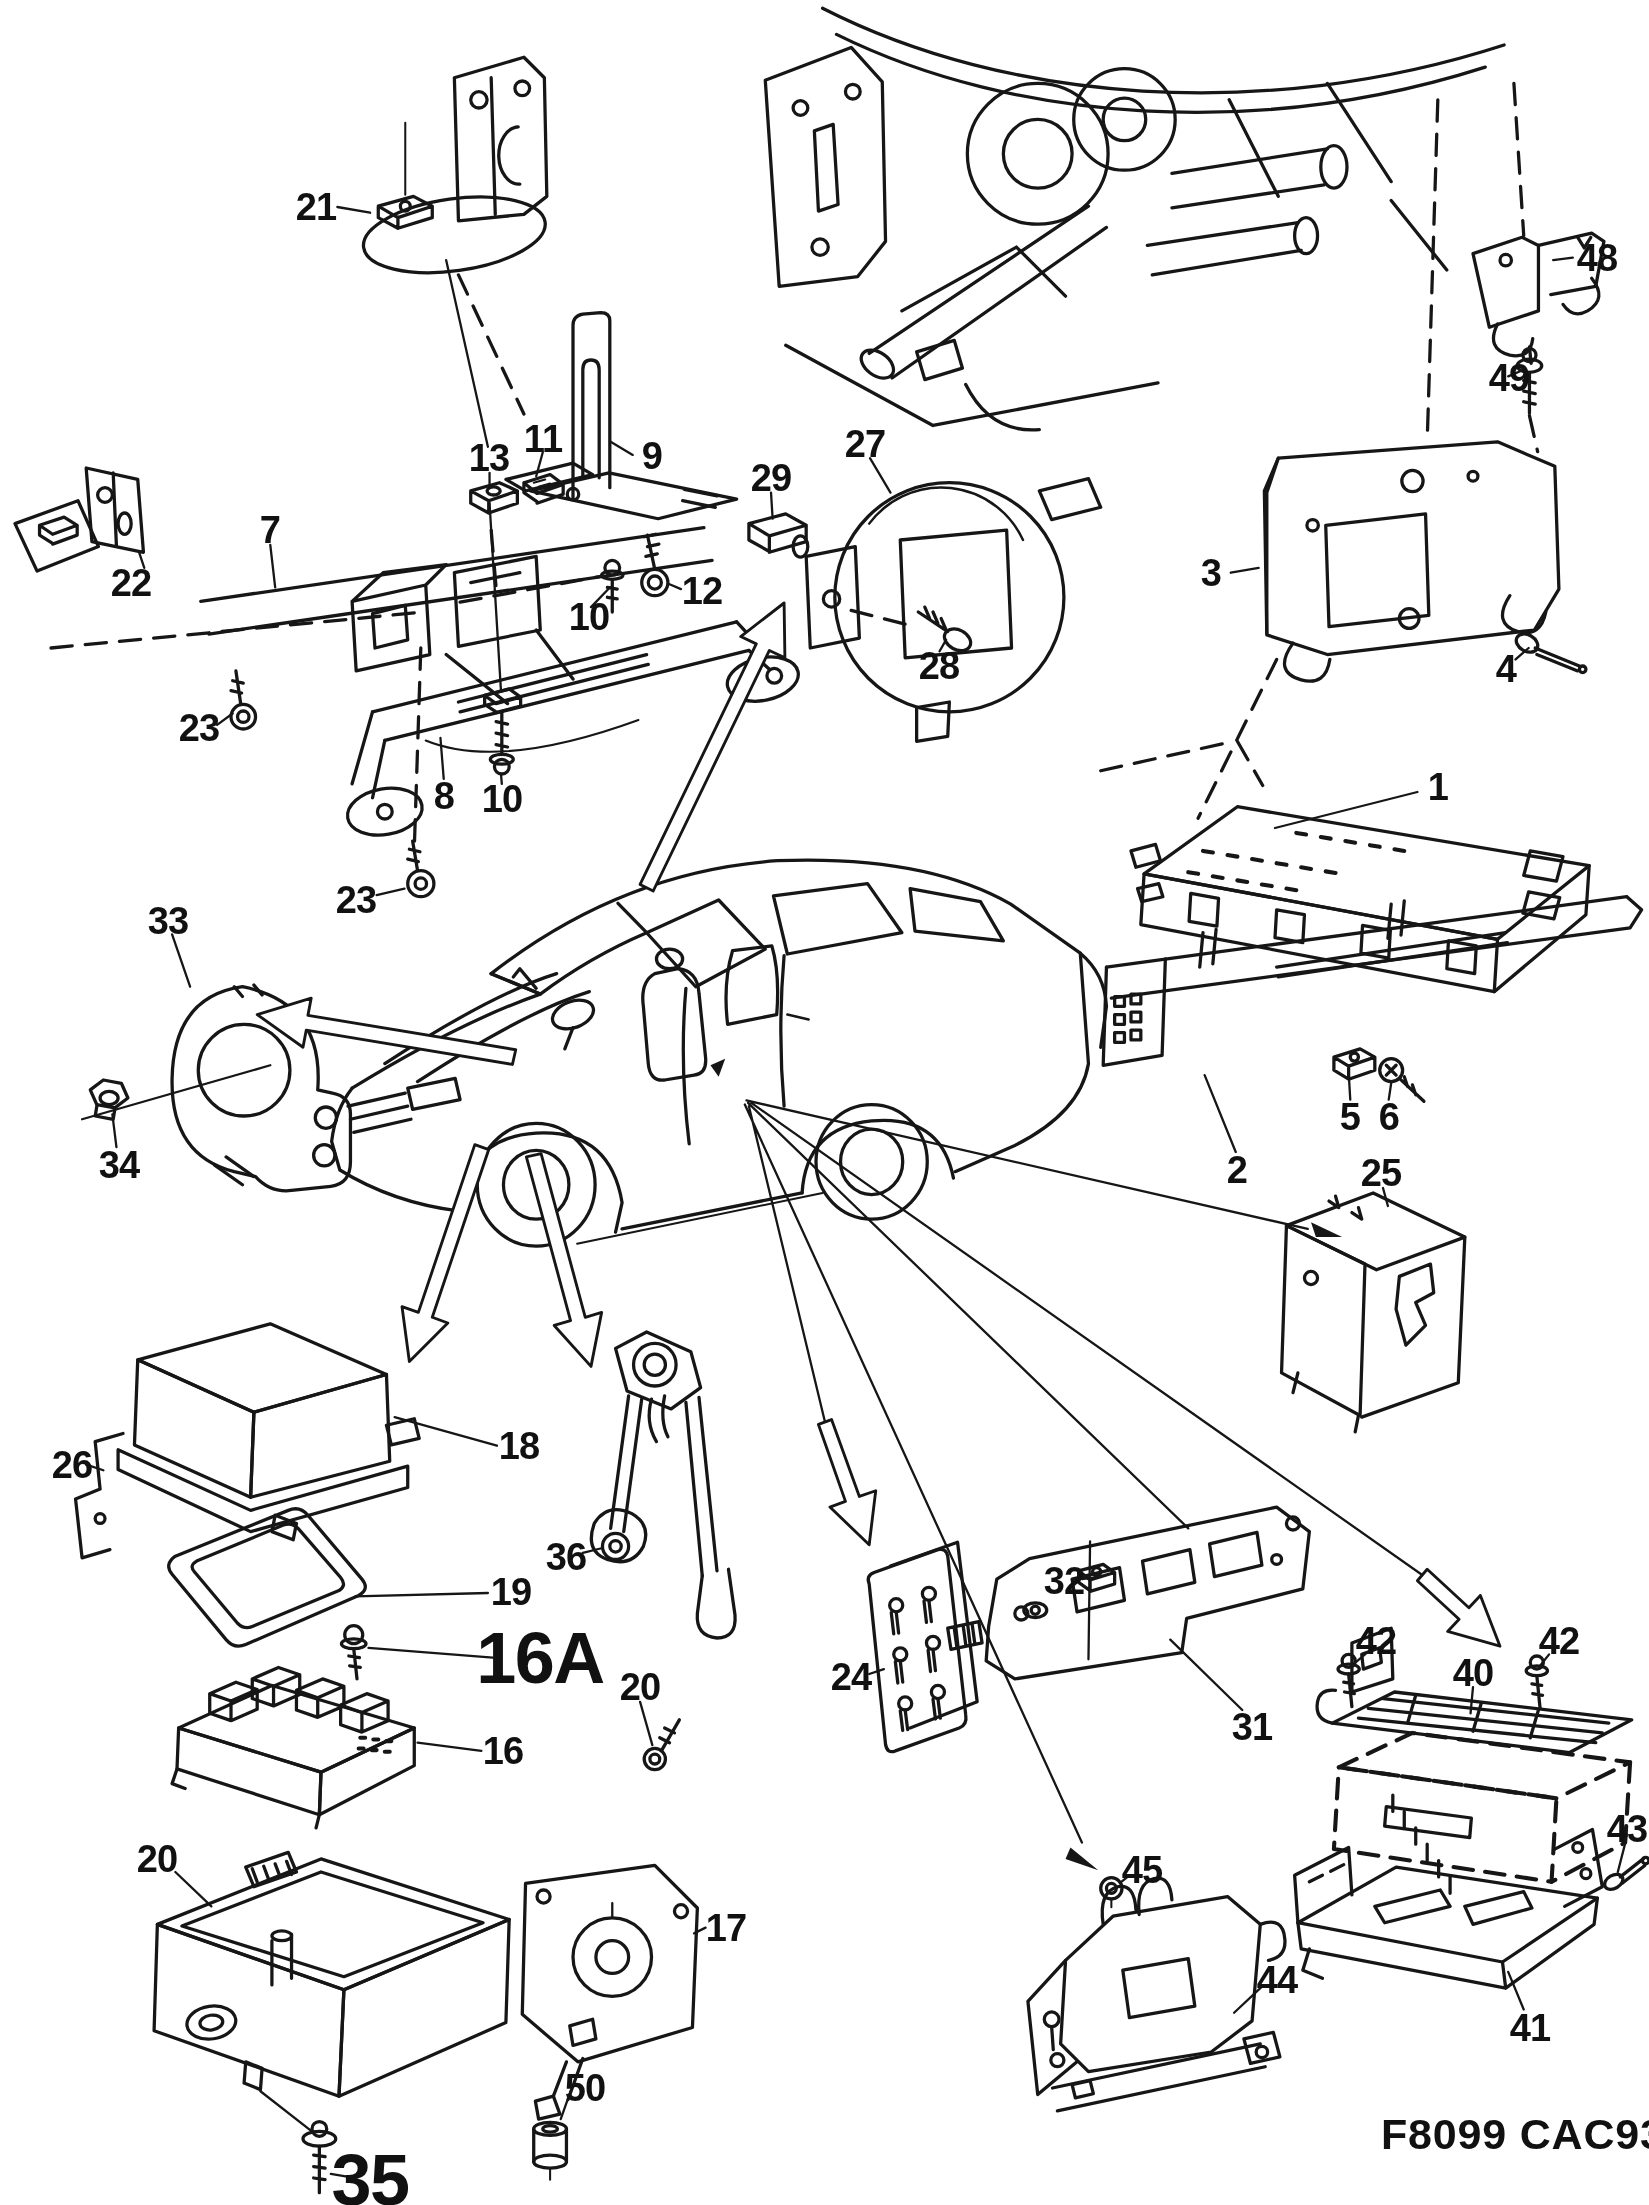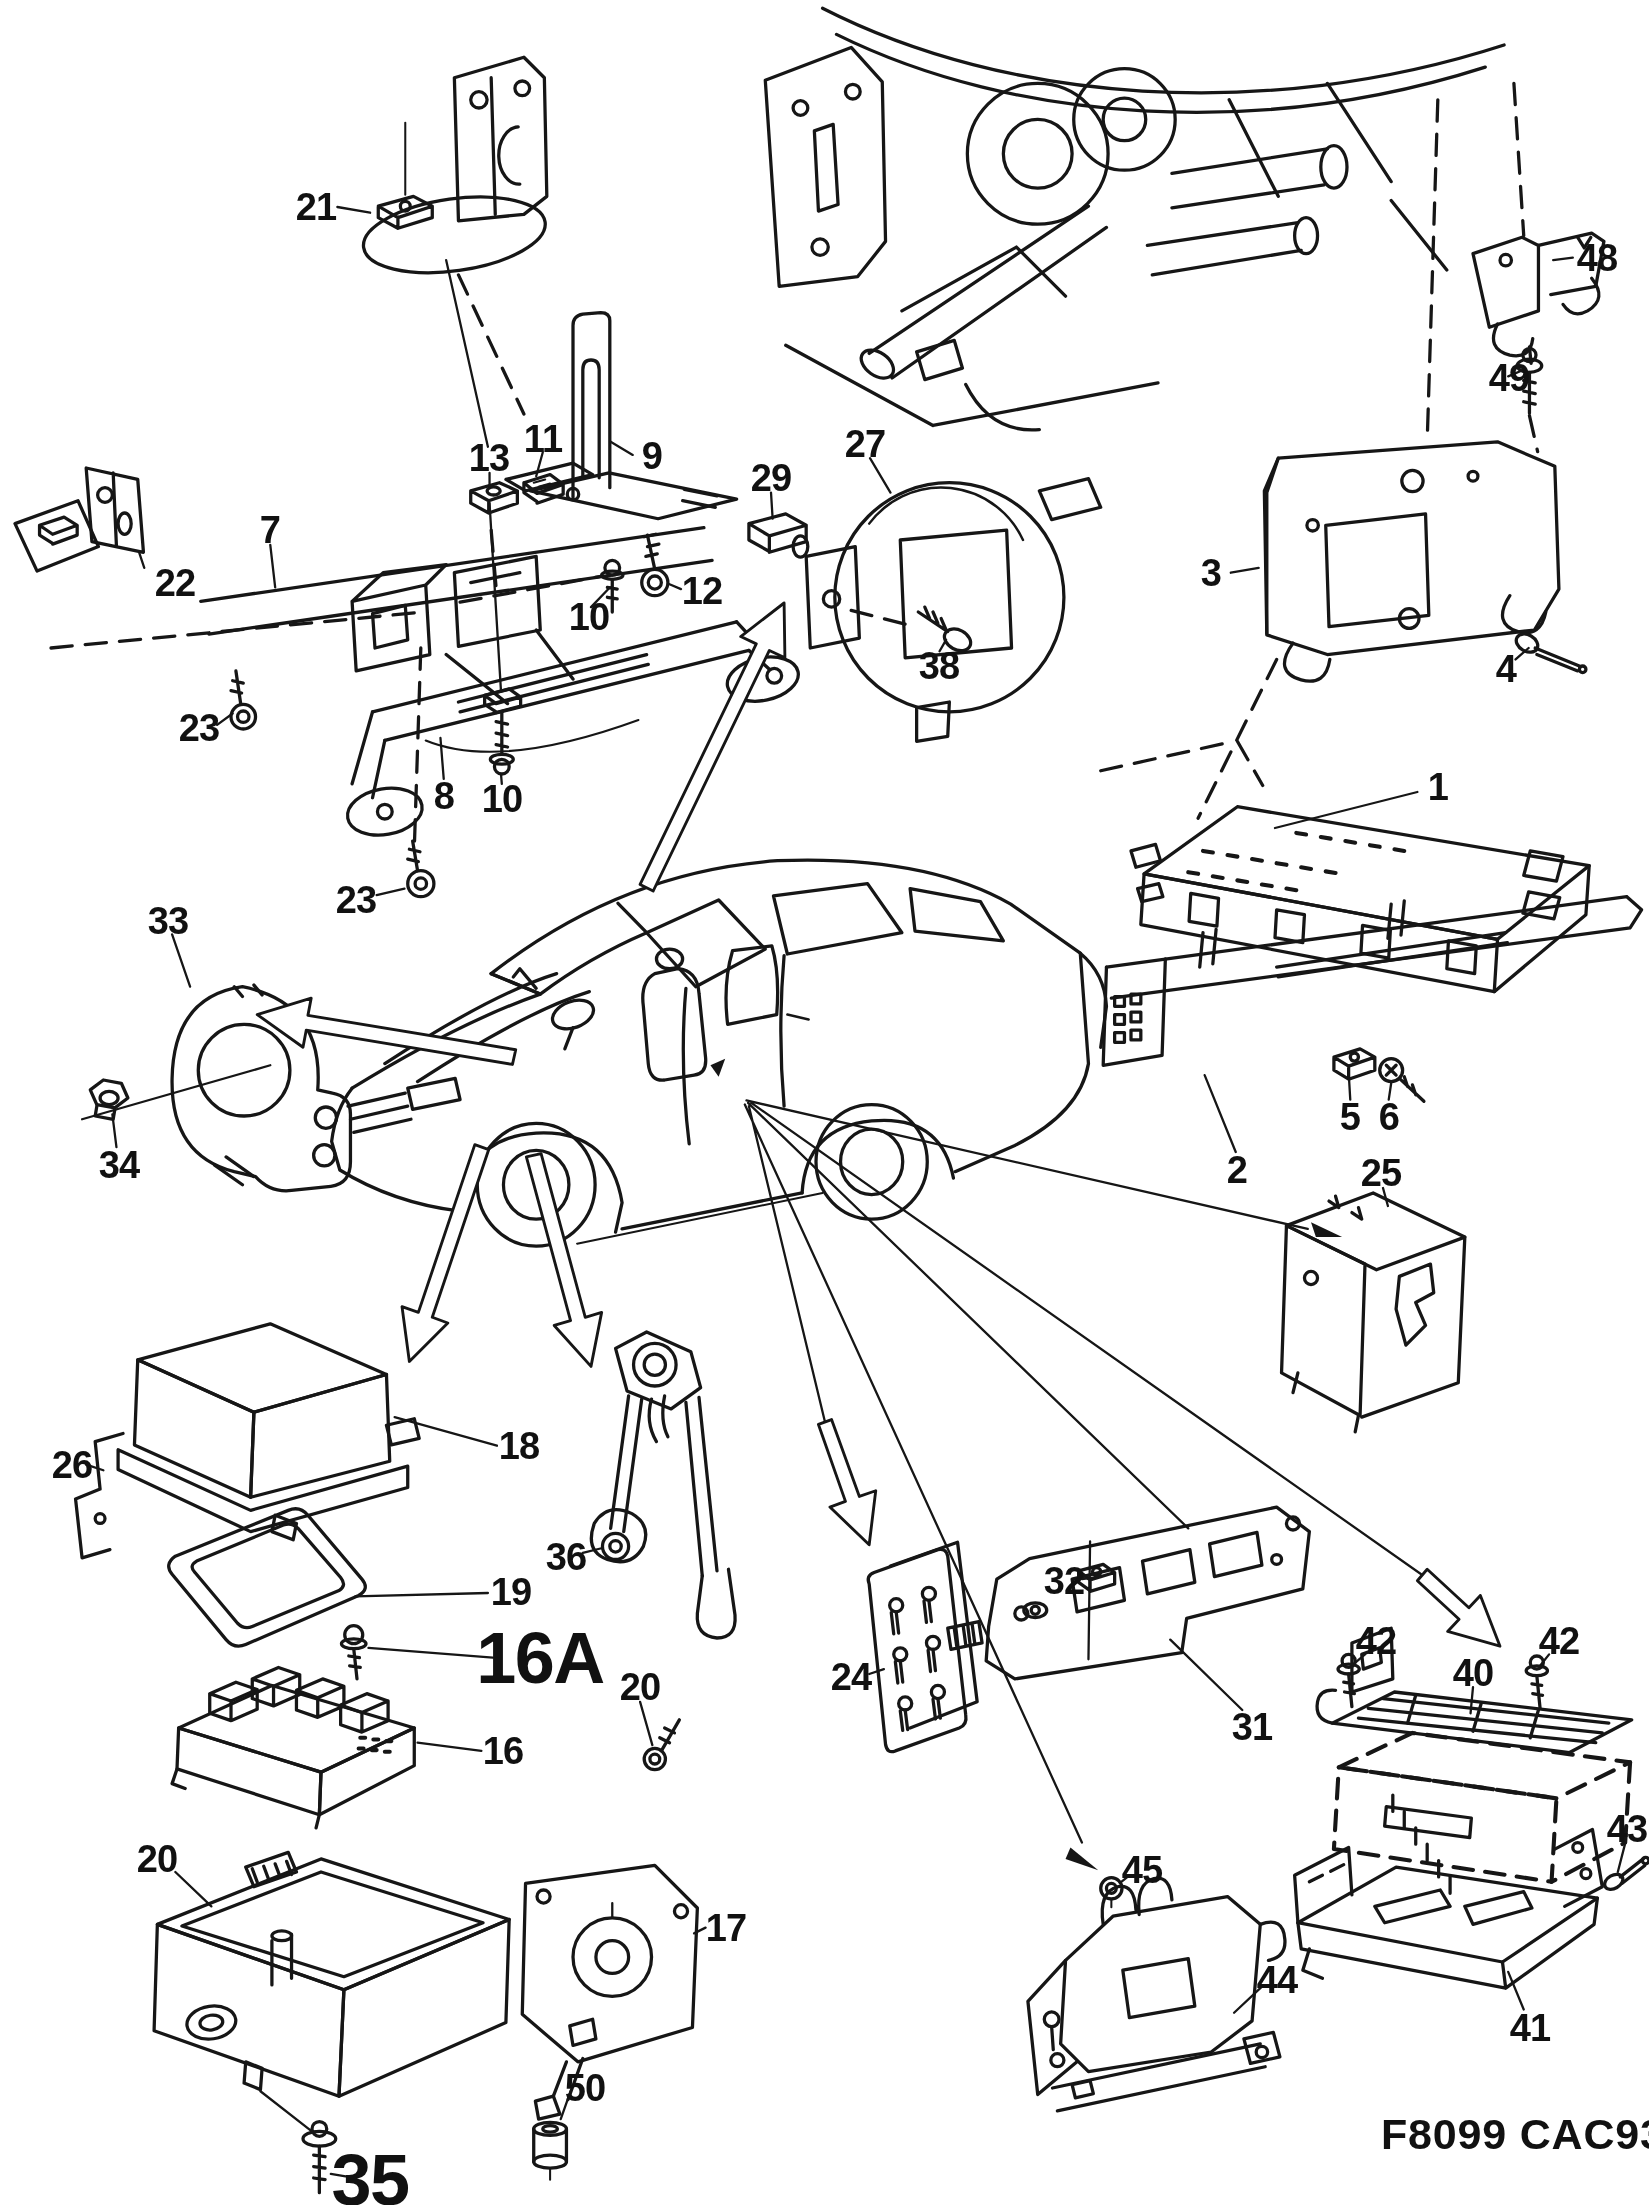--- a/index.html
+++ b/index.html
@@ -481,28 +481,28 @@
 <div id="callout-layer">
       <div class="callout" style="left: 316px; top: 207px;">21</div>
       <div class="callout" style="left: 1597px; top: 258px;">48</div>
       <div class="callout" style="left: 1489px; top: 378px; margin-left: 20px;">49</div>
       <div class="callout" style="left: 489px; top: 458px;">13</div>
       <div class="callout" style="left: 543px; top: 439px;">11</div>
       <div class="callout" style="left: 652px; top: 456px;">9</div>
       <div class="callout" style="left: 702px; top: 591px;">12</div>
       <div class="callout" style="left: 589px; top: 617px;">10</div>
       <div class="callout" style="left: 270px; top: 530px;">7</div>
-      <div class="callout" style="left: 131px; top: 583px; margin-left: 44px;">22</div>
+      <div class="callout" style="left: 131px; top: 583px;">22</div>
       <div class="callout" style="left: 199px; top: 728px;">23</div>
       <div class="callout" style="left: 444px; top: 796px;">8</div>
       <div class="callout" style="left: 502px; top: 799px;">10</div>
       <div class="callout" style="left: 356px; top: 900px;">23</div>
       <div class="callout" style="left: 771px; top: 478px;">29</div>
       <div class="callout" style="left: 865px; top: 444px;">27</div>
-      <div class="callout" style="left: 939px; top: 666px;">38</div>
+      <div class="callout" style="left: 939px; top: 666px;">28</div>
       <div class="callout" style="left: 1211px; top: 573px;">3</div>
       <div class="callout" style="left: 1506px; top: 669px;">4</div>
       <div class="callout" style="left: 1438px; top: 787px;">1</div>
       <div class="callout" style="left: 1237px; top: 1170px;">2</div>
       <div class="callout" style="left: 1350px; top: 1117px;">5</div>
       <div class="callout" style="left: 1389px; top: 1117px;">6</div>
       <div class="callout" style="left: 1381px; top: 1173px;">25</div>
       <div class="callout" style="left: 168px; top: 921px;">33</div>
       <div class="callout" style="left: 119px; top: 1165px;">34</div>
       <div class="callout" style="left: 72px; top: 1465px;">26</div>

